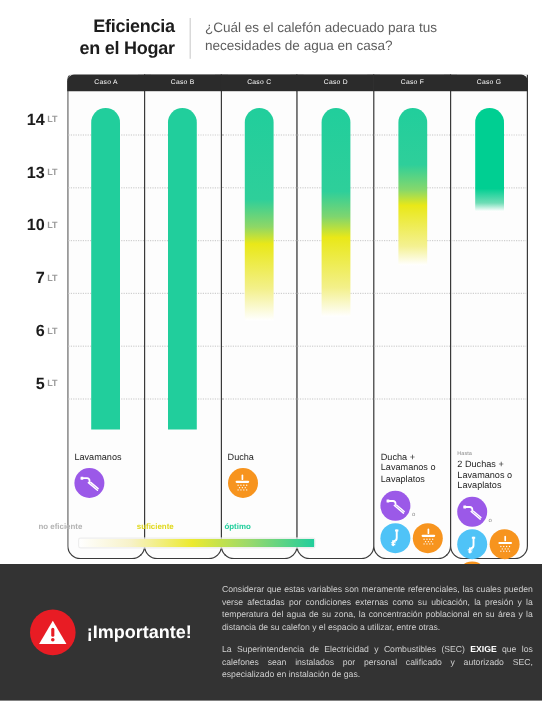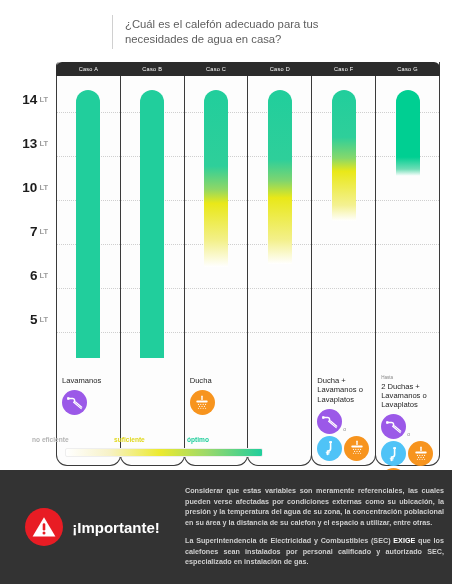--- a/index.html
+++ b/index.html
@@ -114,34 +114,38 @@
     background: #333333; display: flex; align-items: center;
   }
   .foot-left {
     width: 185px; display: flex; align-items: center; justify-content: center; gap: 9px;
   }
   .warn-badge {
     width: 38px; height: 38px; border-radius: 50%; background: #e81c24;
     display: flex; align-items: center; justify-content: center;
   }
   .foot-important { color: #ffffff; font-size: 15px; font-weight: bold; }
-  .foot-right { flex: 1; padding-right: 8px; font-weight: bold; }
+  .foot-right { flex: 1; padding-right: 8px; }
   .foot-p {
     color: #cfcfcf; font-size: 7.2px; line-height: 1.5; text-align: justify;
   }
   .foot-p + .foot-p { margin-top: 7px; }
   .foot-p b { color: #ffffff; }
 </style>
 </head>
 <body>
 
 <div id="root">
 
   <div class="header">
     <div class="header-inner">
+      <div class="brand">
+        <div>Eficiencia</div>
+        <div>en el Hogar</div>
+      </div>
       <div class="brand-divider"></div>
       <div class="subtitle">¿Cuál es el calefón adecuado para tus necesidades de agua en casa?</div>
     </div>
   </div>
 
   <div class="yaxis" id="yaxis">
       <div class="ytick" style="top: 30px;">
         <span class="ynum">14</span>
         <span class="yunit">LT</span>
       </div>

